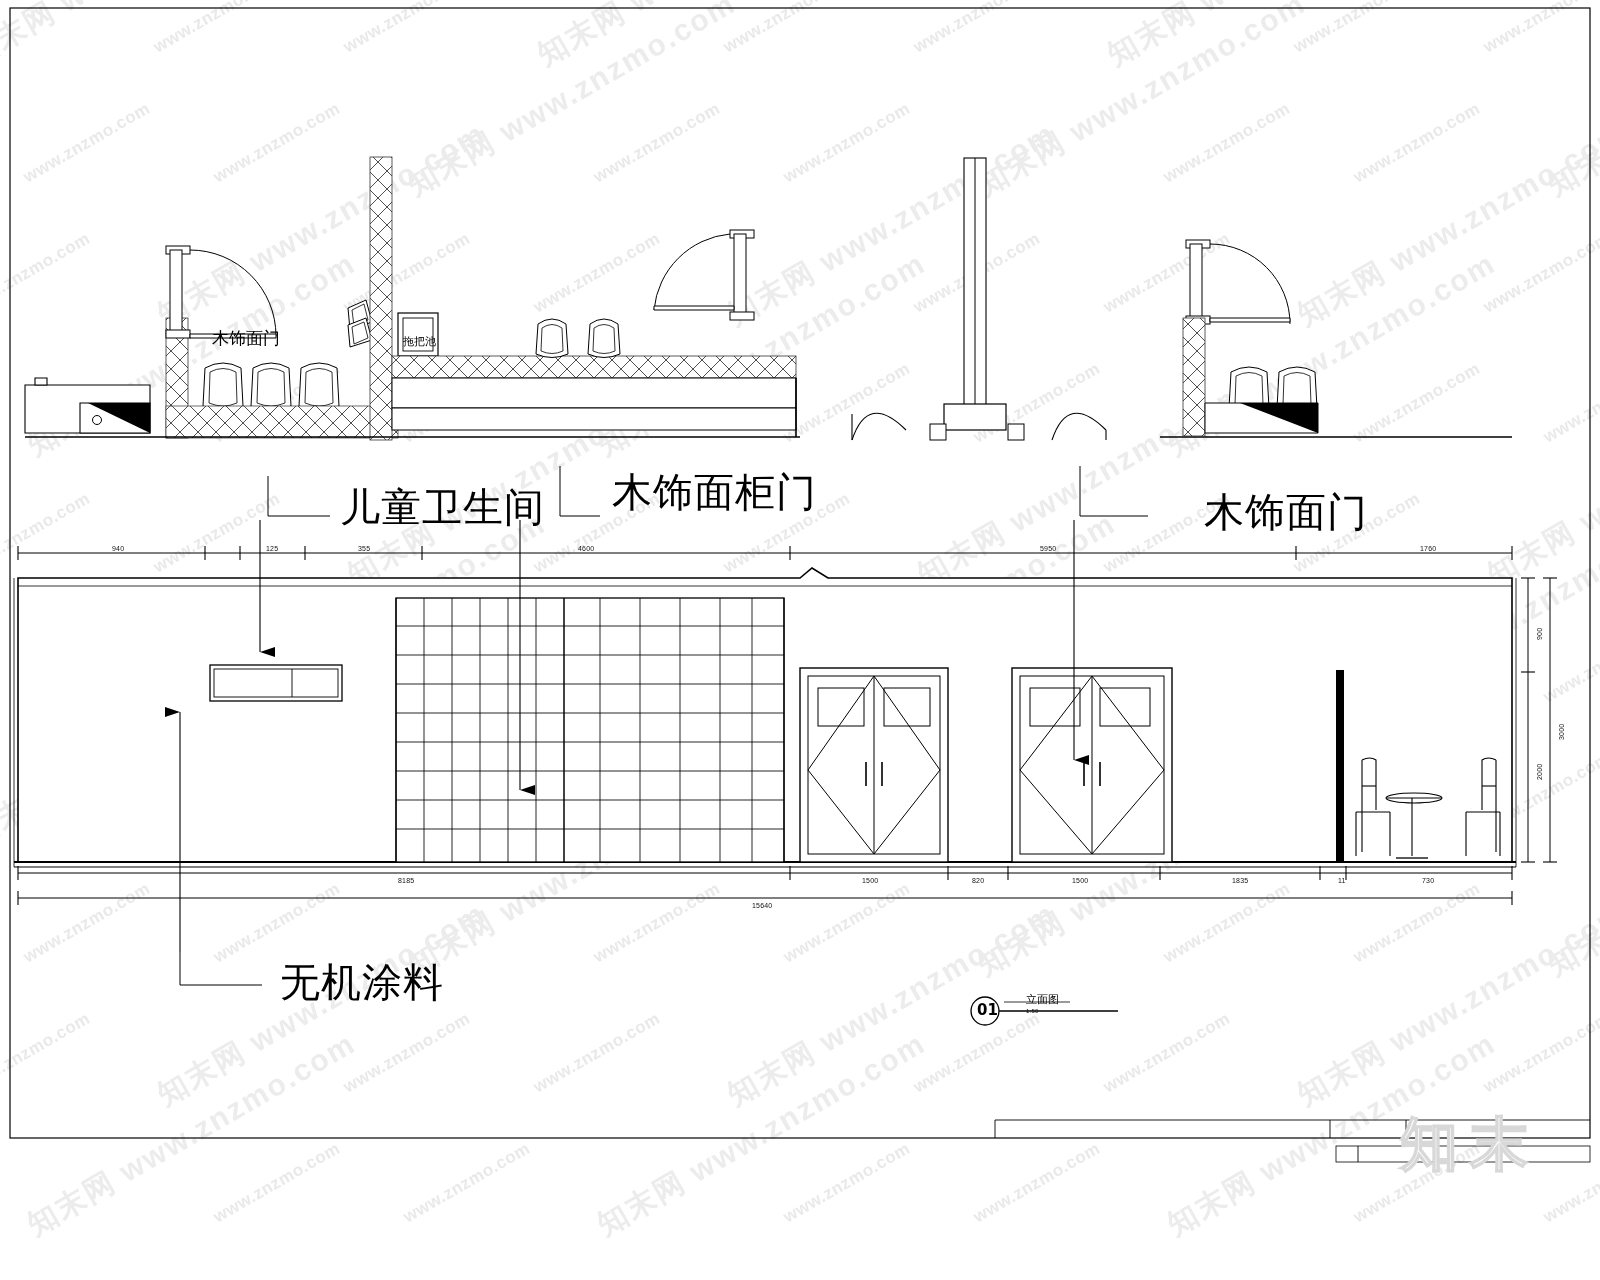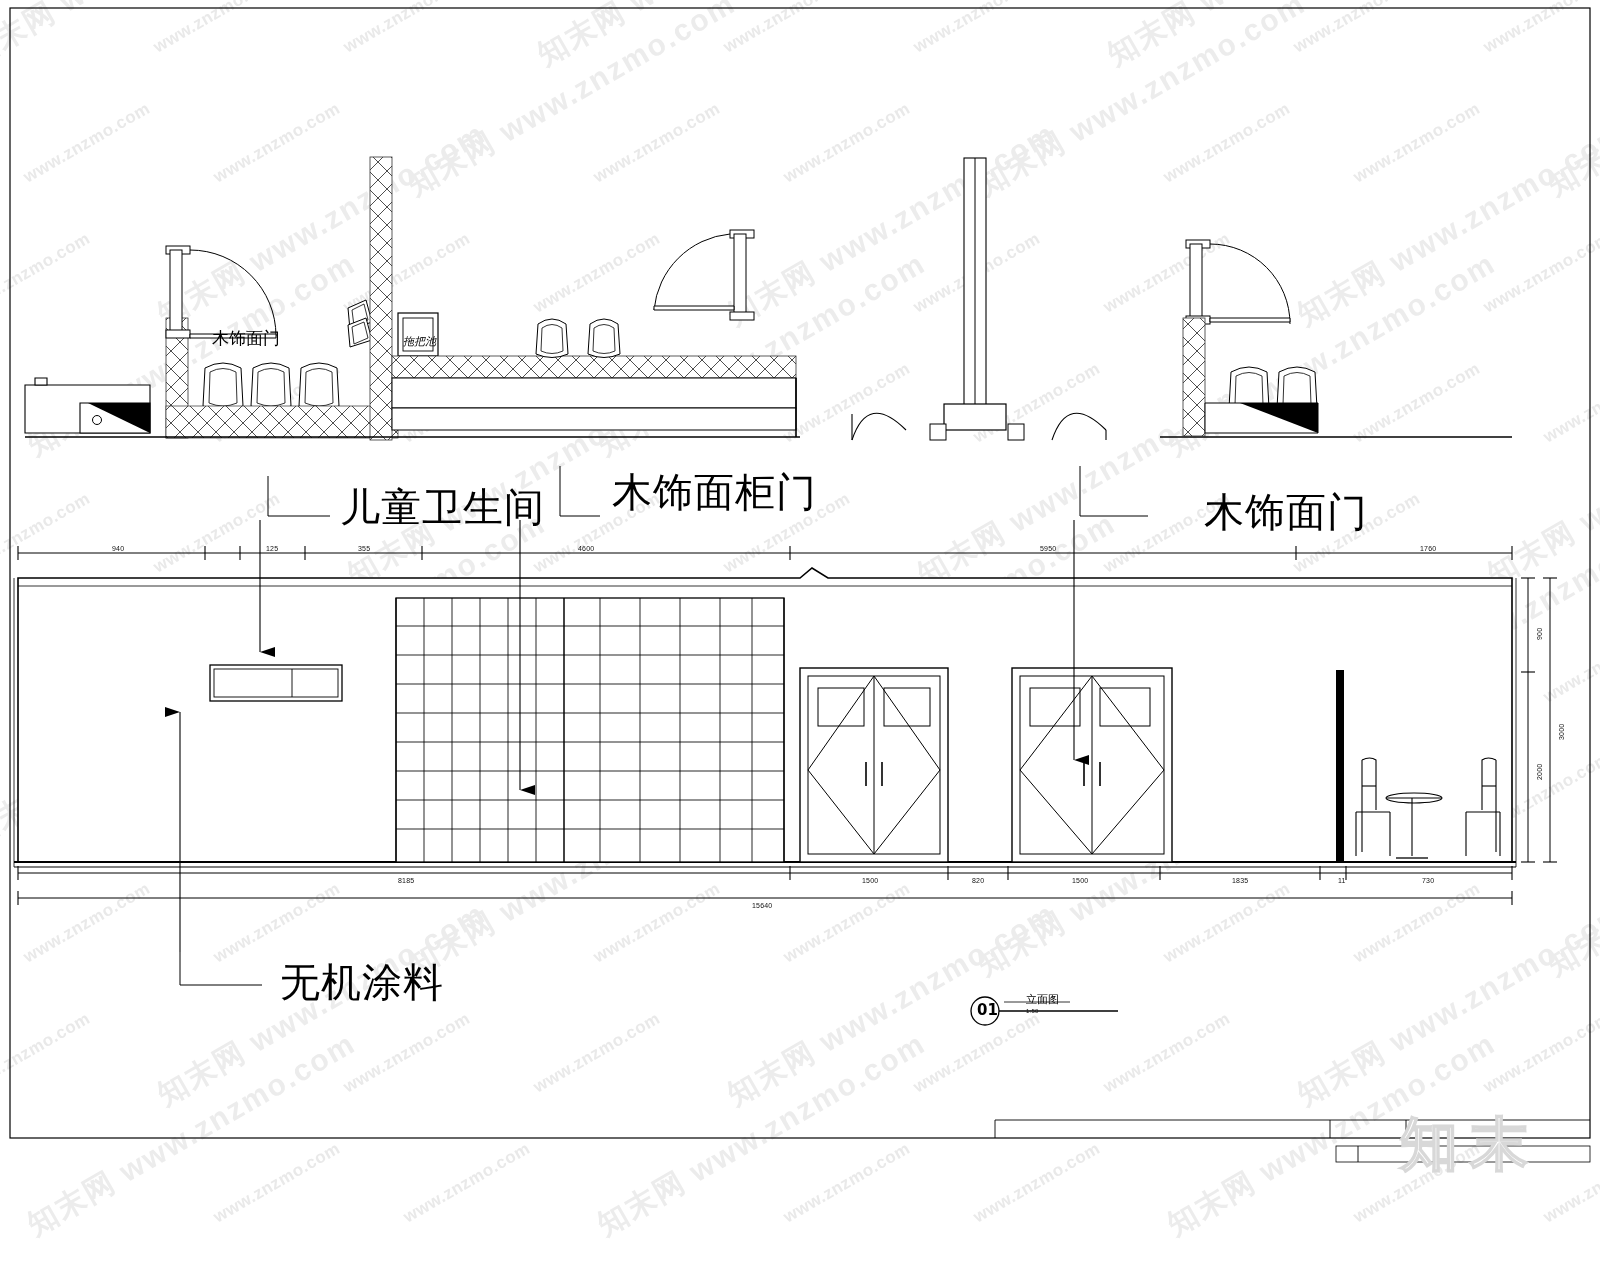--- a/index.html
+++ b/index.html
@@ -10,21 +10,21 @@
   .wm{position:absolute;pointer-events:none;user-select:none;
       font-family:"Liberation Sans",sans-serif;white-space:nowrap;}
   .wm-tile{color:#e9e9e9;font-size:17px;font-weight:700;transform:rotate(-30deg);
            transform-origin:left top;letter-spacing:.5px;}
   .wm-cn{color:#ececec;font-size:30px;font-weight:700;transform:rotate(-30deg);
          transform-origin:left top;letter-spacing:2px;}
   .cnlabel{position:absolute;font-family:"DejaVu Sans","Liberation Sans",sans-serif;
            color:#000;white-space:nowrap;line-height:1;}
   .lbl-big{font-size:40px;letter-spacing:1px;}
   .lbl-mid{font-size:17px;letter-spacing:0;}
-  .lbl-tiny{font-size:8px;font-style:italic;}
+  .lbl-tiny{font-size:8px;}
   .dimtxt{position:absolute;font-family:"Liberation Sans",sans-serif;font-size:7px;
           color:#111;white-space:nowrap;letter-spacing:.2px;}
   .dimtxt.vert{transform:rotate(-90deg);transform-origin:left top;}
   .brandmark{position:absolute;right:60px;bottom:96px;text-align:center;pointer-events:none;}
   .brand-cn{font-size:58px;font-weight:700;color:#fff;-webkit-text-stroke:1.5px #d8d8d8;
             letter-spacing:12px;font-family:"DejaVu Sans",sans-serif;}
   .brand-id{font-size:34px;font-weight:700;color:#fff;-webkit-text-stroke:1.3px #d8d8d8;
             letter-spacing:2px;margin-top:4px;font-family:"Liberation Sans",sans-serif;}
 </style>
 </head>

